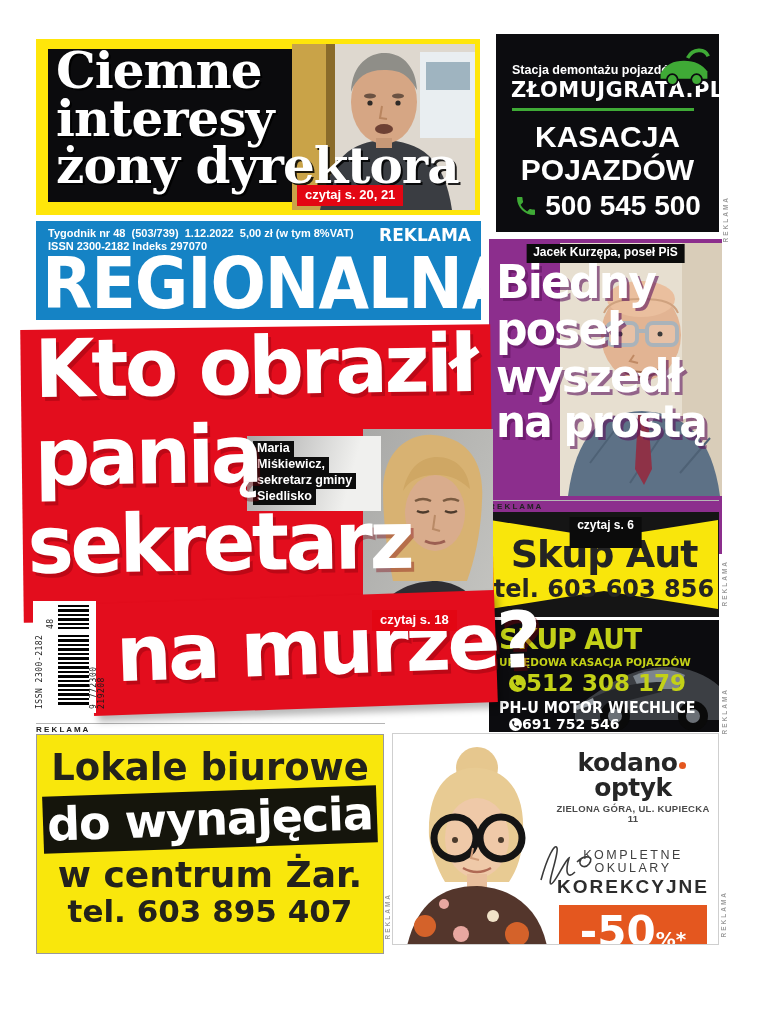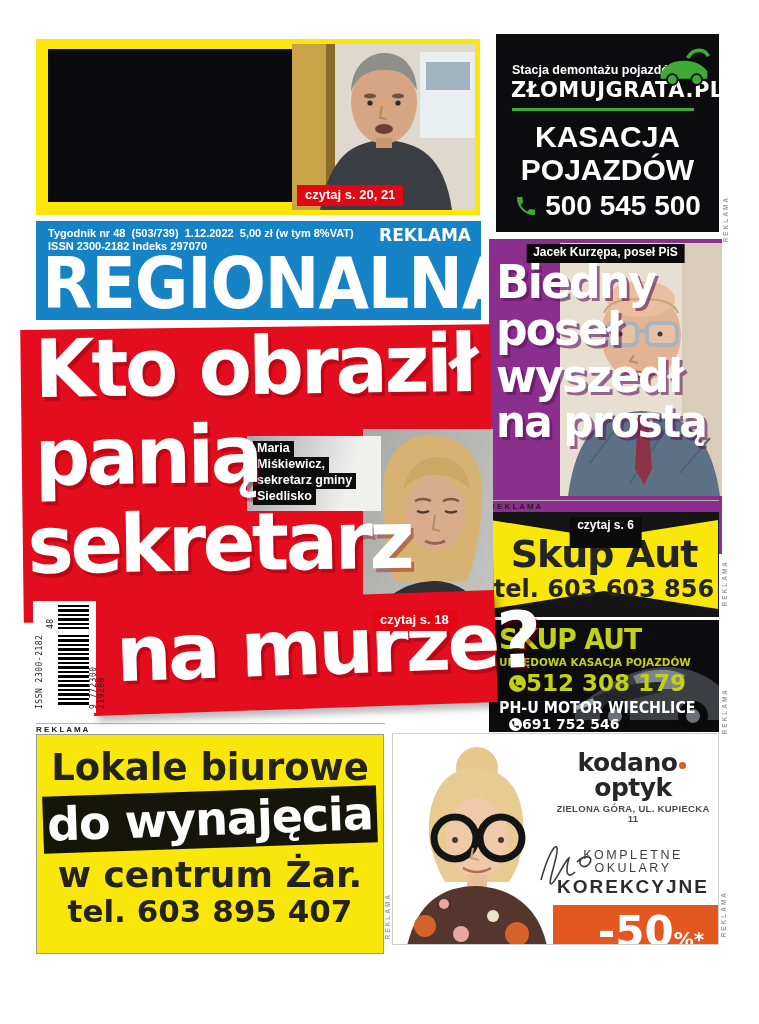--- a/index.html
+++ b/index.html
@@ -129,21 +129,21 @@
           box-sizing:border-box;overflow:hidden;}
   #ad-kod .photo{position:absolute;left:-4px;top:10px;width:175px;height:202px;}
   #ad-kod .sig{position:absolute;left:138px;top:98px;width:72px;height:62px;}
   #ad-kod .col{position:absolute;left:160px;top:16px;width:160px;text-align:center;}
   #ad-kod .brand{font:800 25px/1 "DejaVu Sans",sans-serif;color:#262626;letter-spacing:-.5px;}
   #ad-kod .dot{display:inline-block;width:7px;height:7px;border-radius:50%;background:#e4571f;margin:0 2px 2px;}
   #ad-kod .addr{margin-top:4px;font:700 9.5px/1 "Liberation Sans",sans-serif;color:#4a4a4a;letter-spacing:.3px;}
   #ad-kod .ok1{margin-top:26px;font:400 12.5px/1 "Liberation Sans",sans-serif;letter-spacing:2.5px;color:#3f3f3f;}
   #ad-kod .ok2{margin-top:3px;font:700 19px/1 "Liberation Sans",sans-serif;letter-spacing:2px;color:#2d2d2d;}
   #ad-kod .dbox{margin:9px auto 0;width:148px;height:54px;background:#e4571f;color:#fff;
-                font:800 42px/54px "DejaVu Sans",sans-serif;padding-left:24px;}
+                font:800 42px/54px "DejaVu Sans",sans-serif;}
   #ad-kod .dbox .unit{font-size:20px;}
 </style>
 </head>
 <body>
 
 <div id="page">
 
   <div class="abs" id="story-tl">
     <div class="blackbox"></div>
     <svg class="photo" viewBox="0 0 183 166" preserveAspectRatio="none">
@@ -156,20 +156,25 @@
       <ellipse cx="92" cy="58" rx="33" ry="42" fill="#d6a684"></ellipse>
       <path d="M59 48 C60 18 80 8 94 9 C112 10 124 24 125 46 C116 30 108 26 92 26 C74 26 64 34 59 48 Z" fill="#8f8e88"></path>
       <ellipse cx="78" cy="52" rx="6" ry="2.6" fill="#6b5242"></ellipse>
       <ellipse cx="106" cy="52" rx="6" ry="2.6" fill="#6b5242"></ellipse>
       <circle cx="78" cy="59" r="2.6" fill="#2e2a27"></circle>
       <circle cx="106" cy="59" r="2.6" fill="#2e2a27"></circle>
       <path d="M90 62 L88 74 L95 75" stroke="#b9855f" stroke-width="2" fill="none"></path>
       <ellipse cx="92" cy="85" rx="9" ry="5" fill="#6e4134"></ellipse>
       <rect x="84" y="94" width="16" height="10" fill="#c79877"></rect>
     </svg>
+    <div class="hl-tl">
+      <div>Ciemne</div>
+      <div>interesy</div>
+      <div>żony dyrektora</div>
+    </div>
     <span class="badge" id="badge-tl">czytaj s. 20, 21</span>
   </div>
 
   <div class="abs" id="ad-tr">
     <div class="tagline">Stacja demontażu pojazdów</div>
     <div class="domain">ZŁOMUJGRATA.PL</div>
     <div class="rule"></div>
     <svg class="caricon" viewBox="0 0 60 46">
       <path d="M34 13 C40 2 53 2 57 11" stroke="#3faa36" stroke-width="4" fill="none"></path>
       <path d="M4 30 C10 20 18 16 30 16 C42 16 50 20 56 28 L56 36 L4 36 Z" fill="#3faa36"></path>

